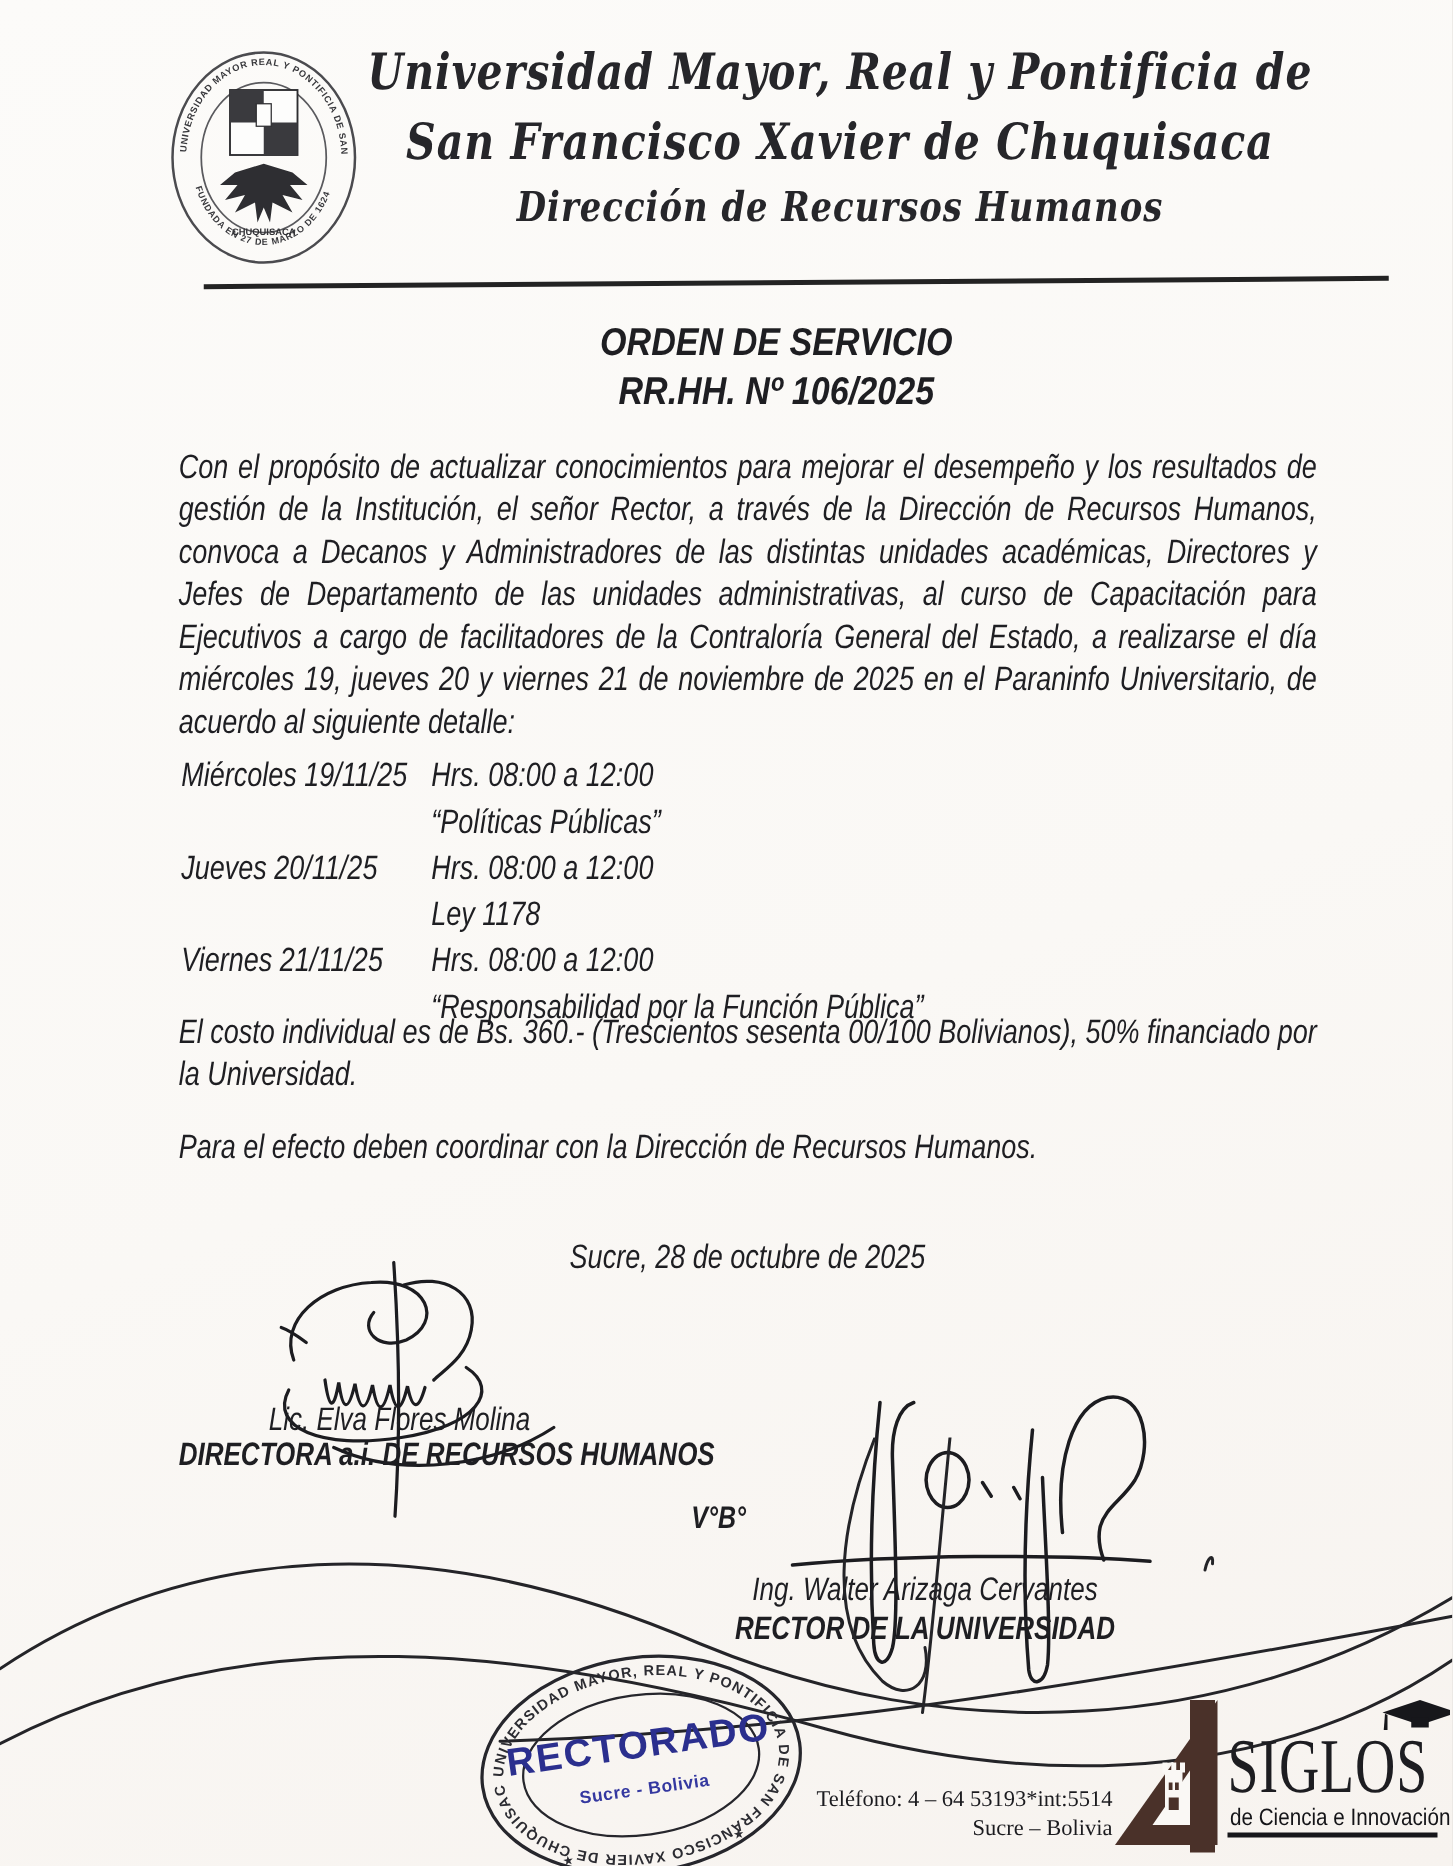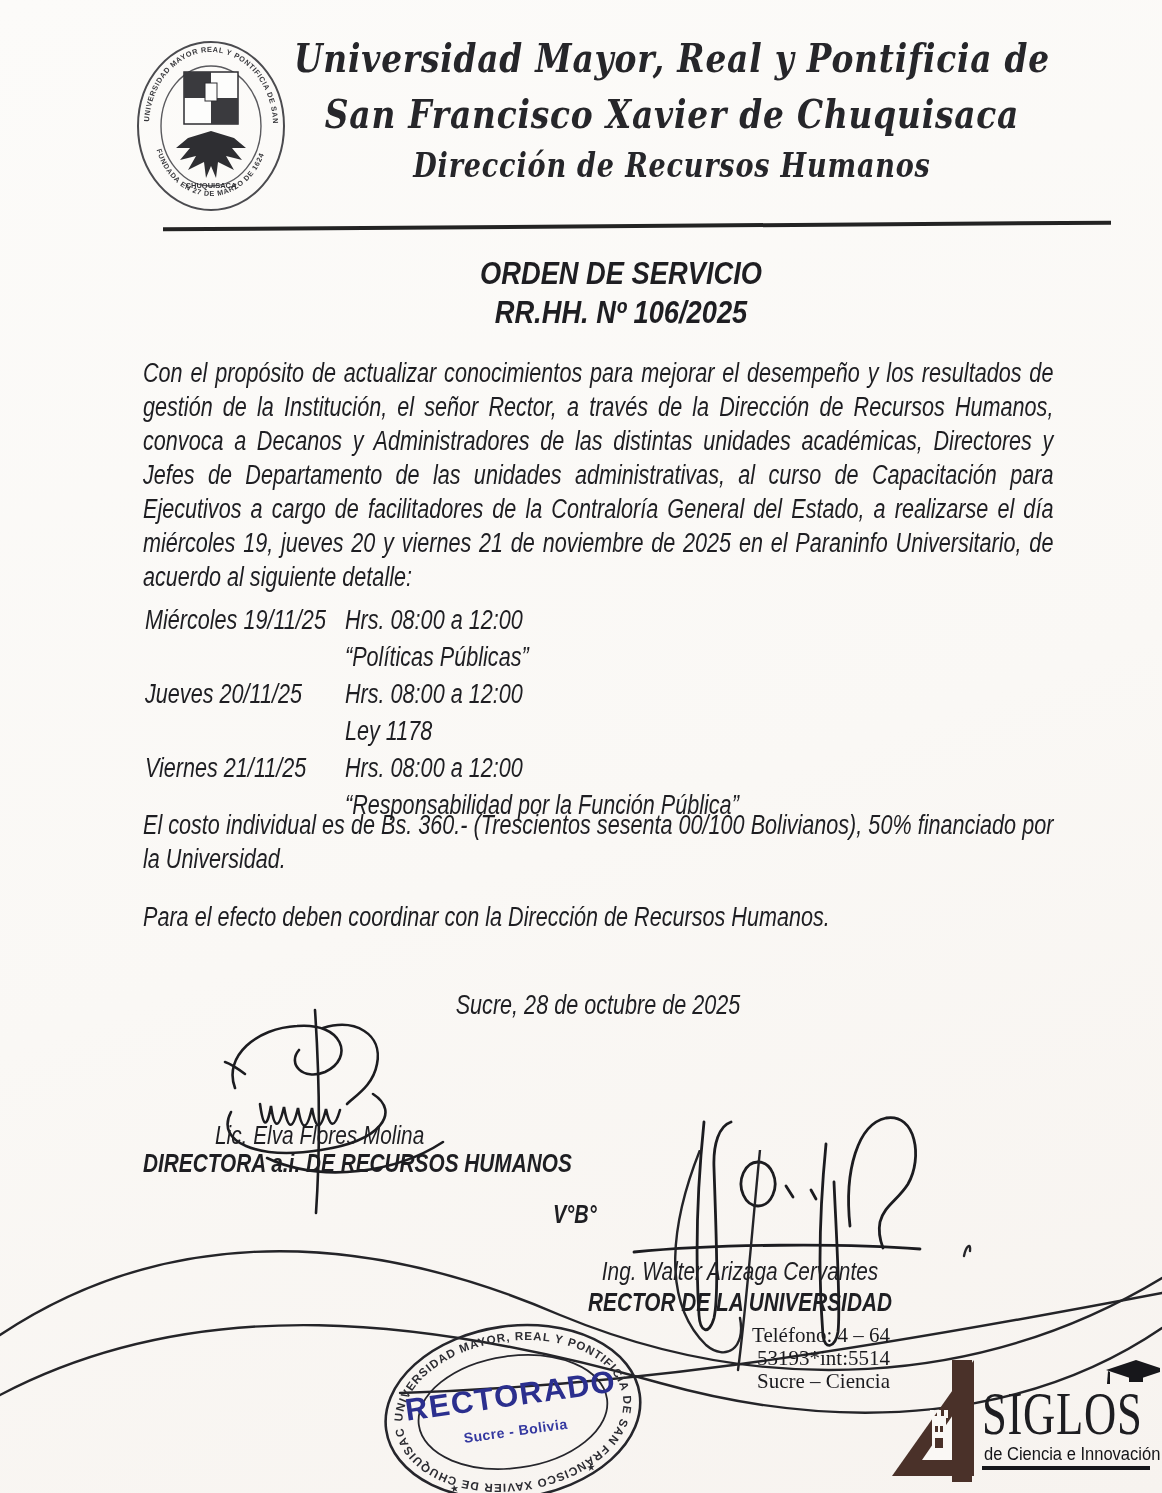--- a/index.html
+++ b/index.html
@@ -53,22 +53,22 @@
   .sig-svg{position:absolute;pointer-events:none;}
   .sig-left-name{position:absolute;left:215px;top:1120px;font-size:26px;line-height:30px;}
   .sig-left-title{position:absolute;left:143px;top:1148px;font-weight:700;font-size:26px;line-height:30px;}
   .vobo{position:absolute;left:553px;top:1200px;font-weight:700;font-size:25px;}
   .sig-right-block{position:absolute;left:440px;top:1256px;width:600px;text-align:center;font-size:26px;line-height:31px;}
   .sig-right-block .rt{font-weight:700;}
   
   .flourish{position:absolute;left:0;top:1150px;width:1162px;height:343px;pointer-events:none;}
   .stamp{position:absolute;left:378px;top:1320px;width:270px;height:185px;transform:rotate(-8deg);}
   .contact{
-    position:absolute;left:650px;top:1324px;width:240px;text-align:right;
-    font-family:"Liberation Serif",serif;font-size:21px;line-height:23px;color:#1b1b1f;
+    position:absolute;left:650px;top:1428px;width:240px;text-align:right;
+    font-family:"Liberation Serif",serif;font-size:18px;line-height:23px;color:#1b1b1f;
   }
   .siglos{position:absolute;left:886px;top:1354px;width:274px;height:138px;}
 </style>
 </head>
 <body>
 
 <div class="page">
 
   <svg class="seal" viewBox="0 0 170 180">
     <ellipse cx="85" cy="90" rx="73" ry="84" fill="none" stroke="#4b4b4f" stroke-width="2"></ellipse>
@@ -187,21 +187,21 @@
       <textPath href="#stampRing" startOffset="1%">UNIVERSIDAD MAYOR, REAL Y PONTIFICIA DE SAN FRANCISCO XAVIER DE CHUQUISACA</textPath>
     </text>
     <text x="62" y="163" font-size="10" fill="#2c2c32">★</text>
     <text x="200" y="161" font-size="10" fill="#2c2c32">★</text>
     <text x="135" y="86" text-anchor="middle" font-family="Liberation Sans,sans-serif" font-size="31" font-weight="bold" fill="#2b2f8e" letter-spacing="1.5" transform="scale(1,1)">RECTORADO</text>
     <text x="135" y="116" text-anchor="middle" font-family="Liberation Sans,sans-serif" font-size="14" font-weight="bold" fill="#3438a0" letter-spacing="0.5">Sucre - Bolivia</text>
   </svg>
 
   <div class="contact">
     <div>Teléfono: 4 – 64 53193*int:5514</div>
-    <div>Sucre – Ciencia</div>
+    <div>Sucre – Bolivia</div>
   </div>
 
   <svg class="siglos" viewBox="0 0 274 138">
 
     <g>
       <path d="M88,6 L6,122 L88,122 Z" fill="#4a3129"></path>
       <path d="M80,42 L36,106 L80,106 Z" fill="#faf8f5"></path>
       <rect x="66" y="6" width="20" height="122" fill="#4a3129"></rect>
 
       <g fill="#faf8f5">

